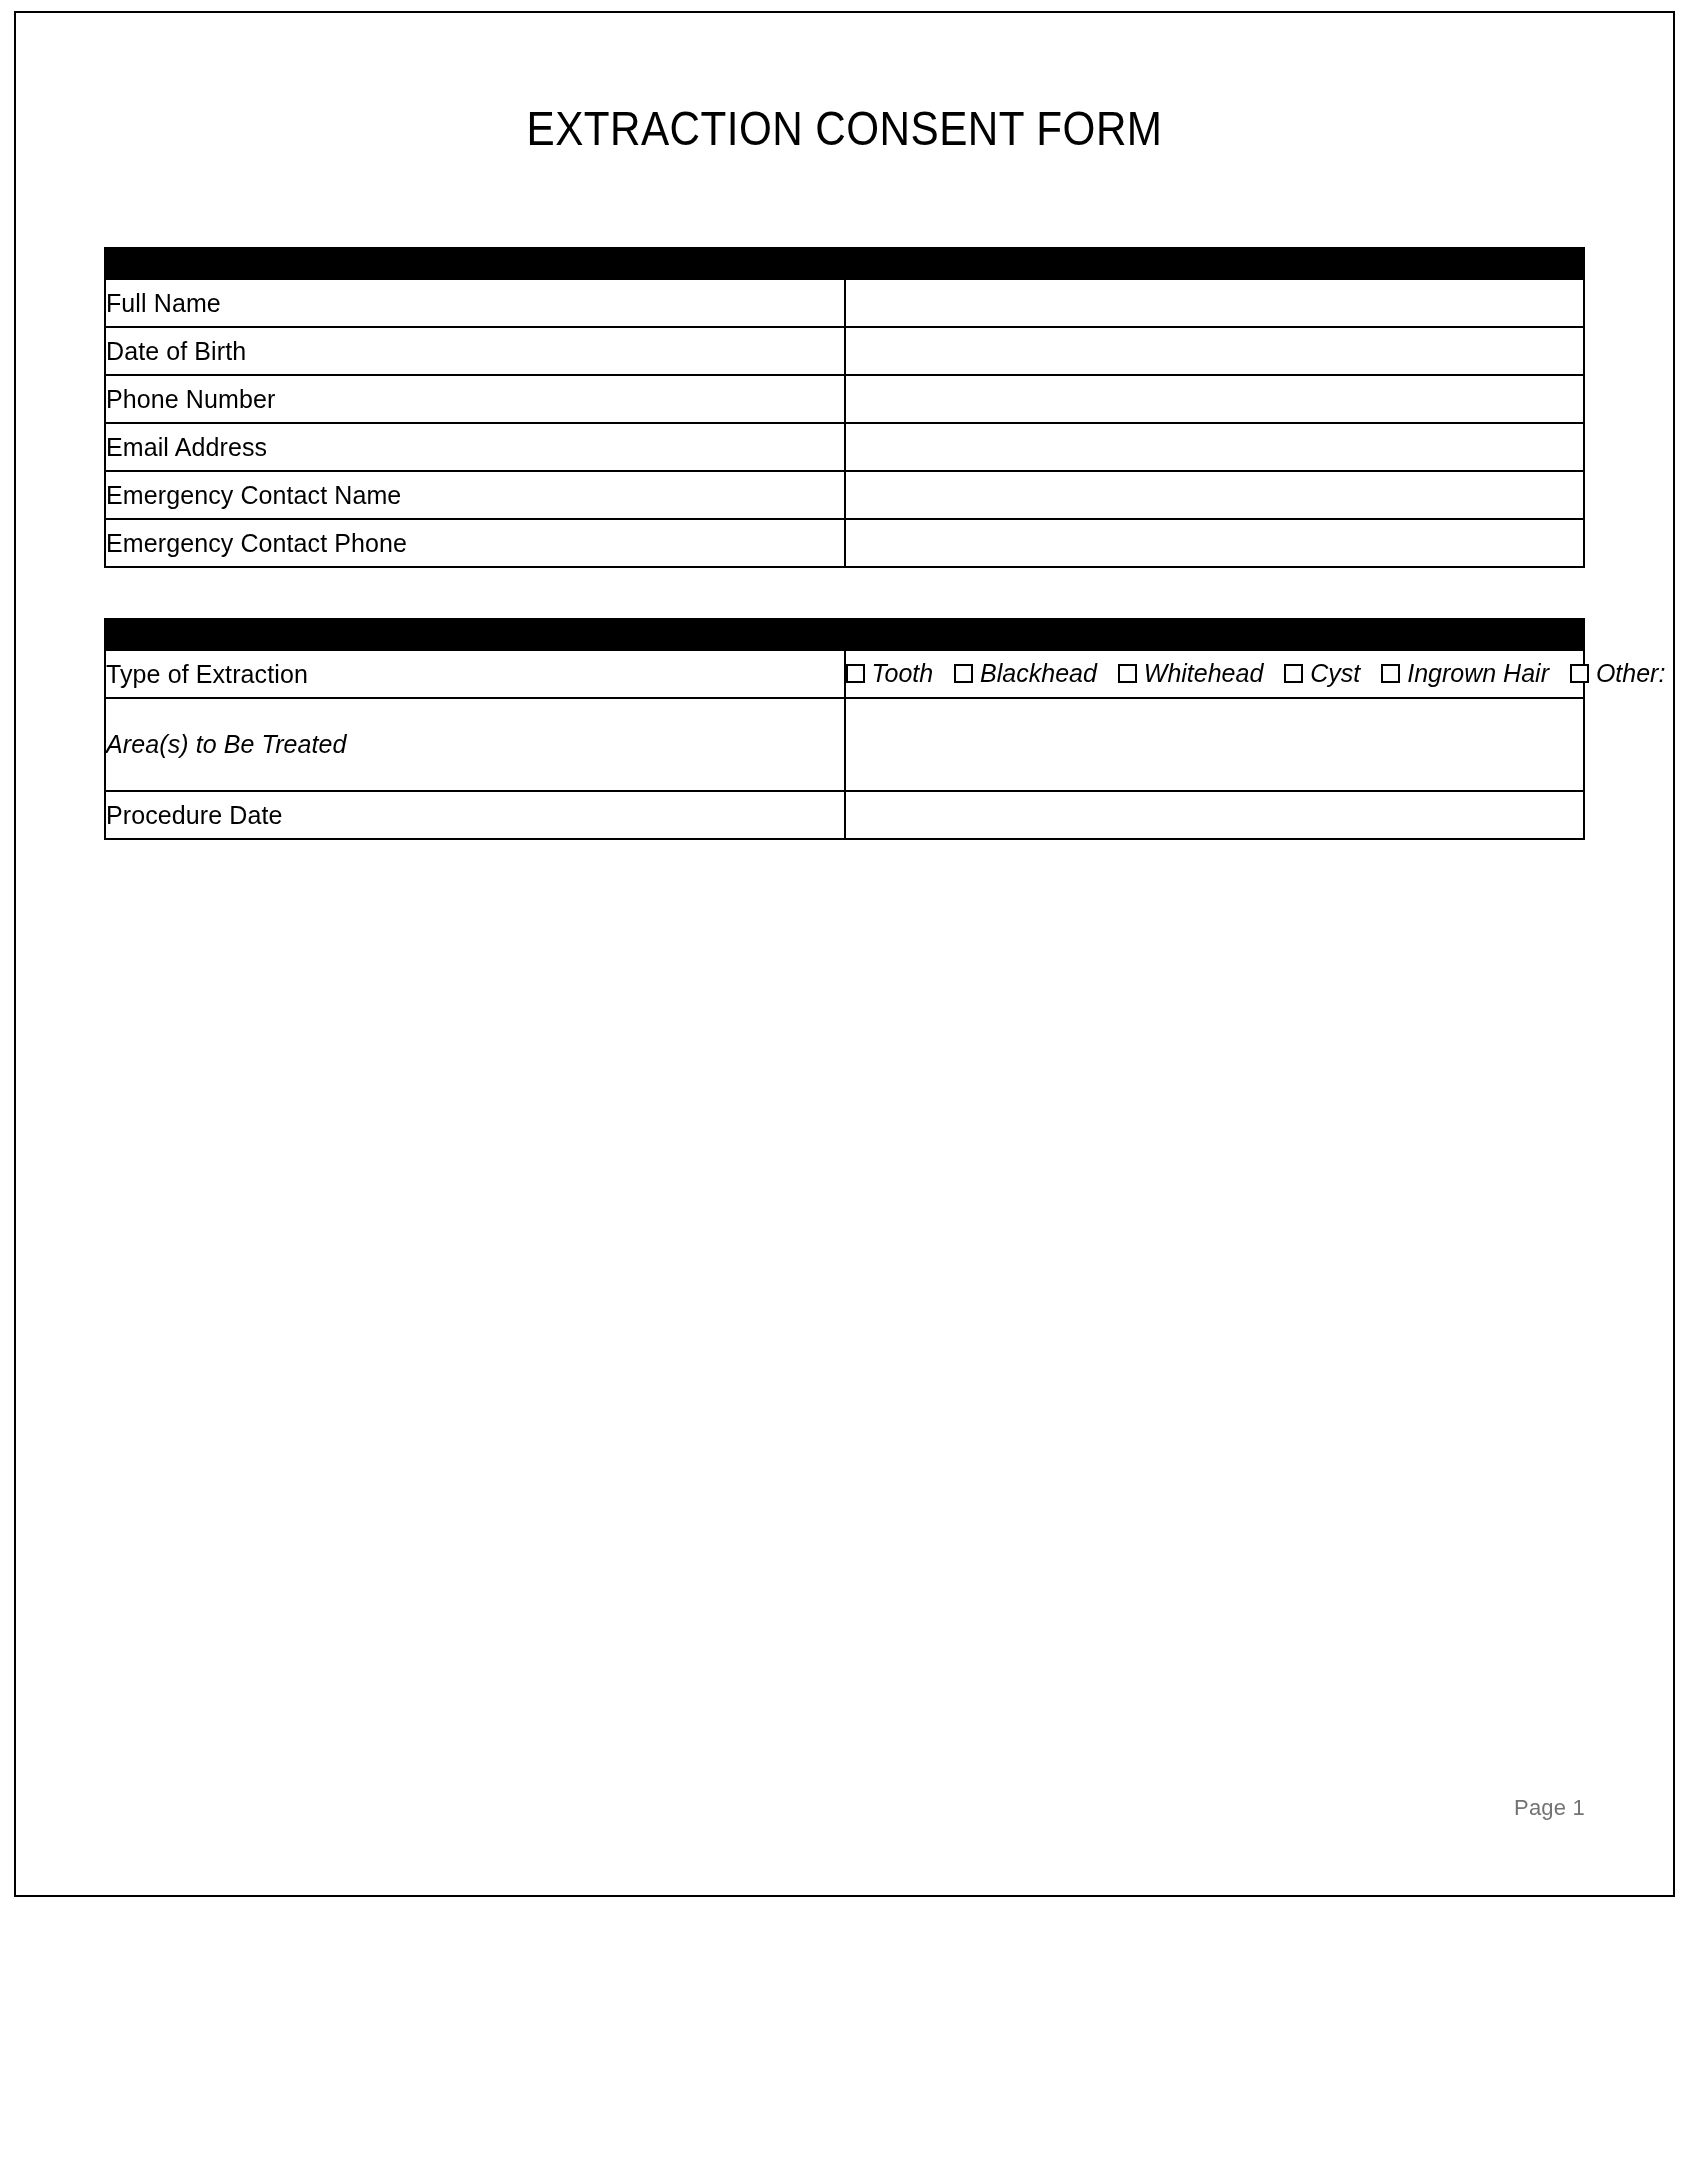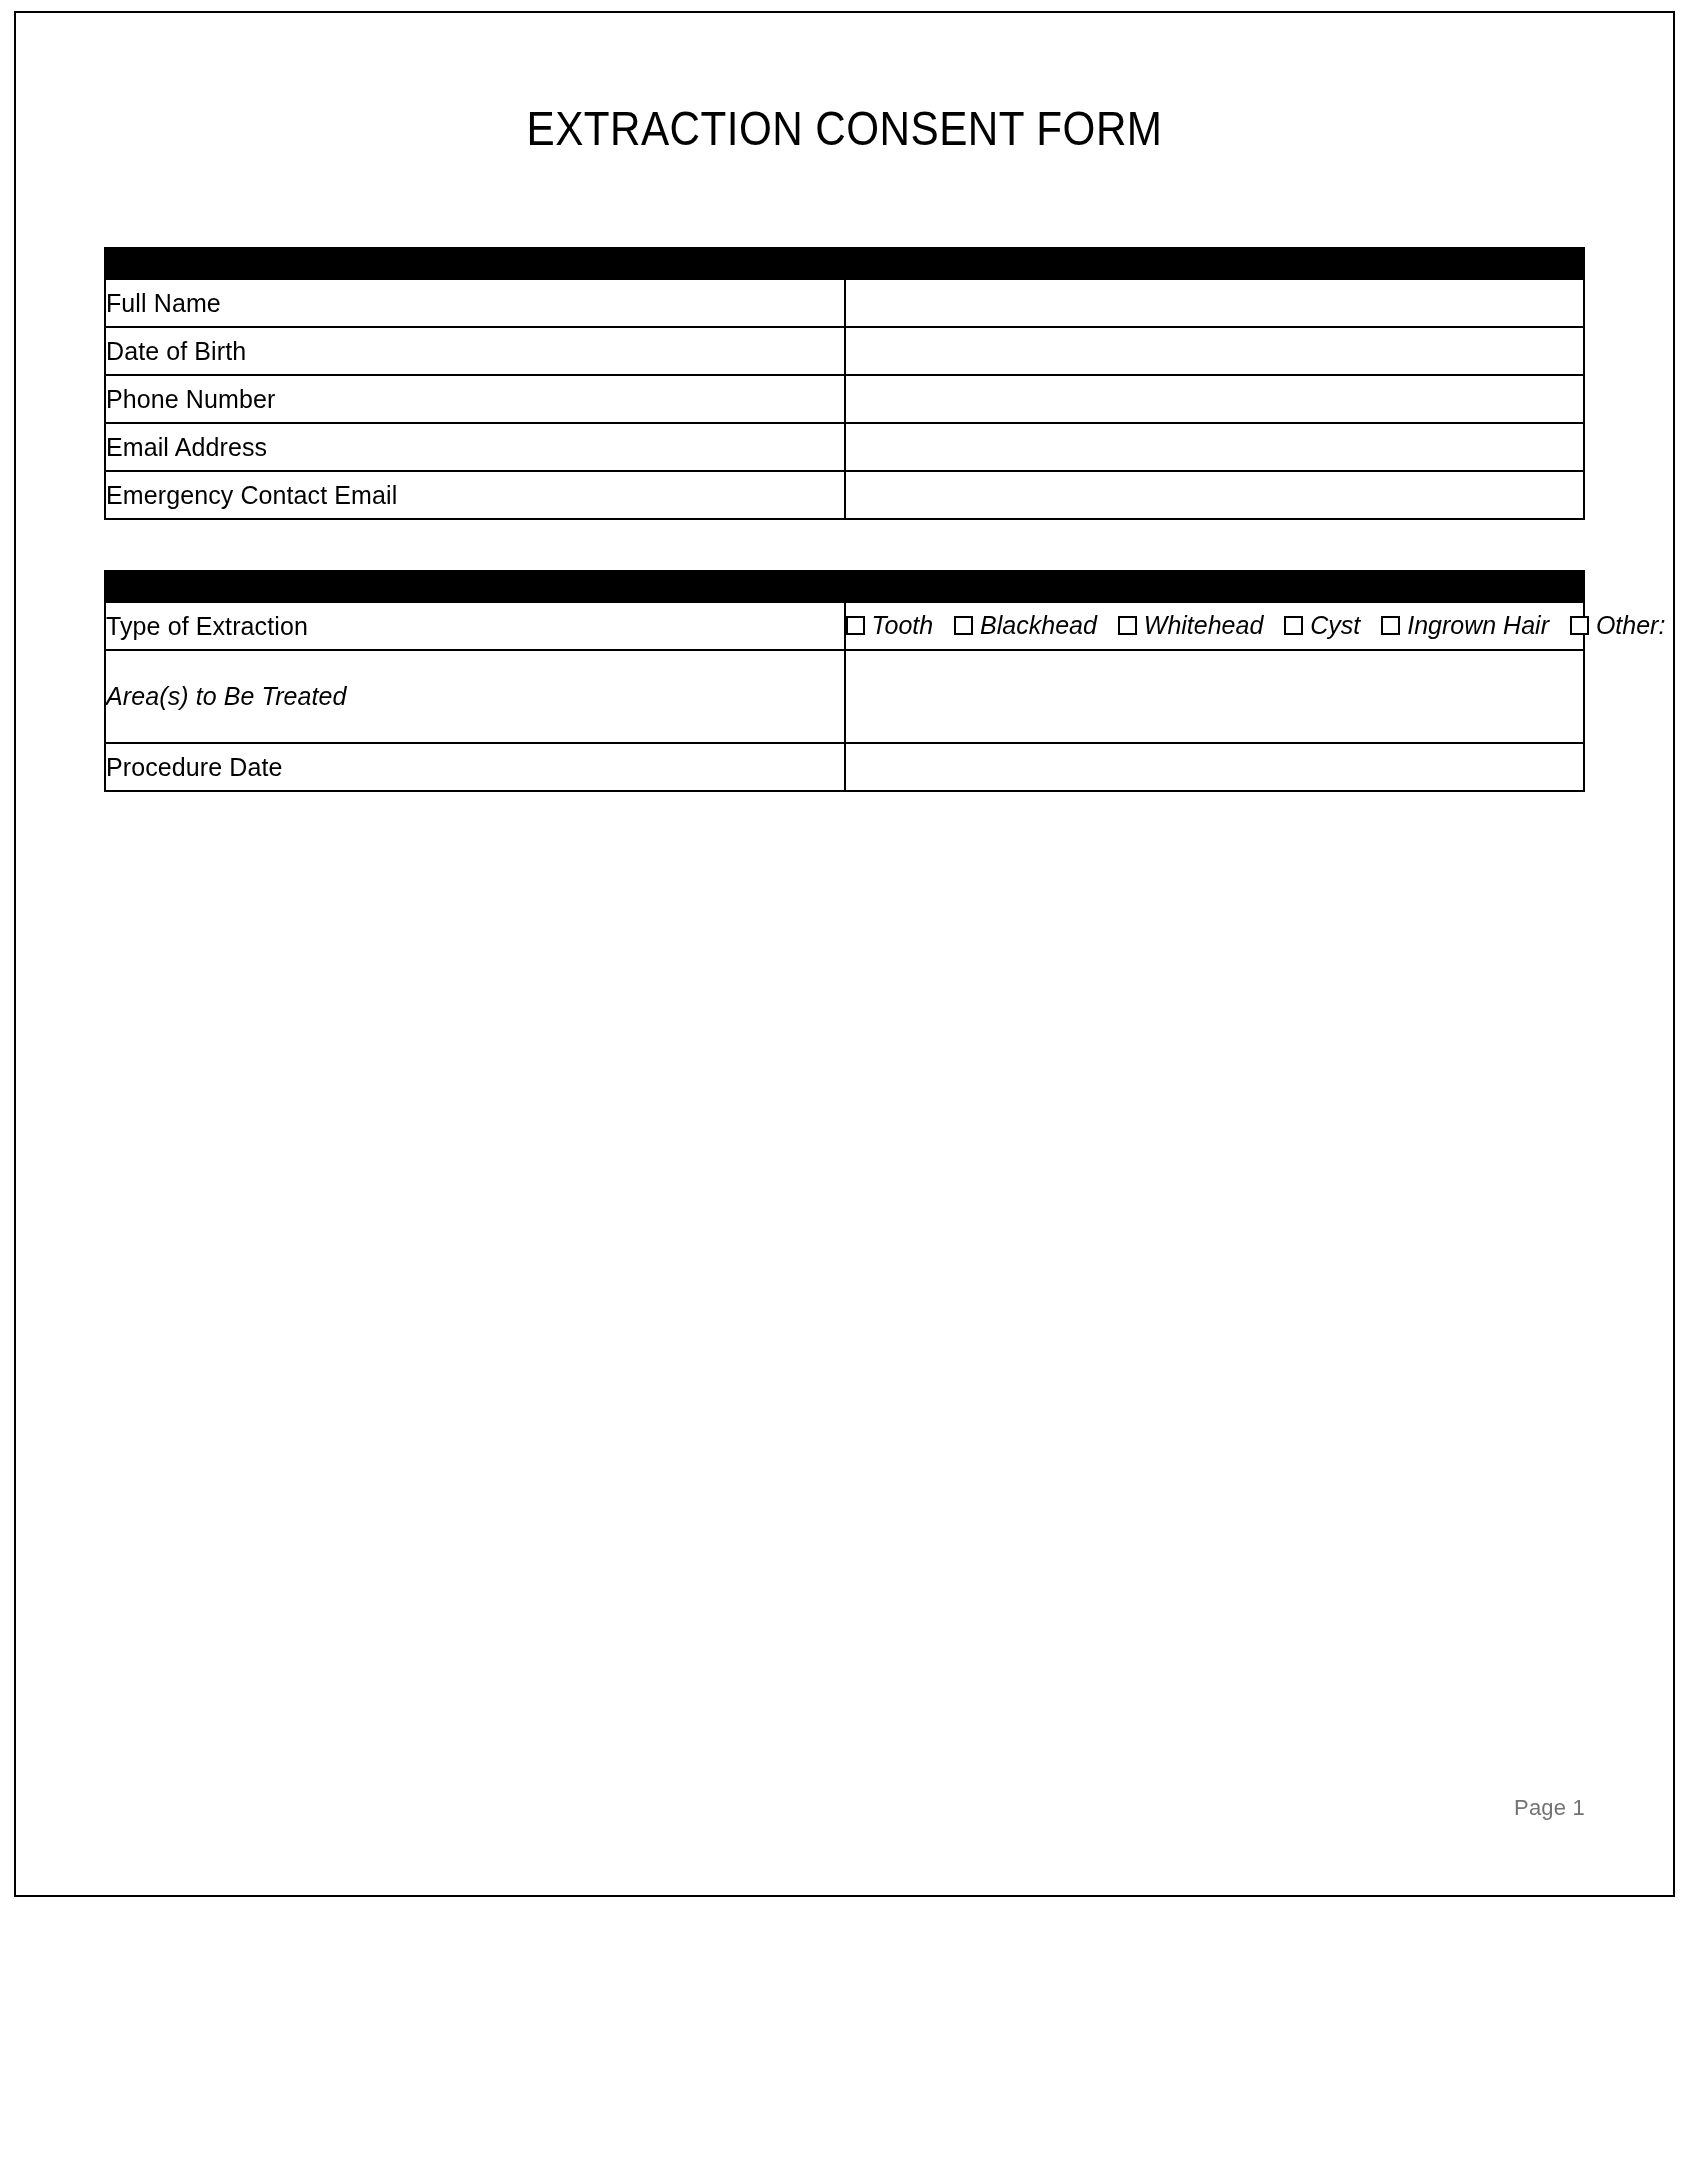--- a/index.html
+++ b/index.html
@@ -189,23 +189,27 @@
             <td class="label-cell">Phone Number</td>
             <td class="value-cell"></td>
           </tr>
 
           <tr class="row-std">
             <td class="label-cell">Email Address</td>
             <td class="value-cell"></td>
           </tr>
 
 
-
-          <tr class="row-std">
-            <td class="label-cell">Emergency Contact Email</td>
+          <tr class="row-std">
+            <td class="label-cell">Emergency Contact Name</td>
+            <td class="value-cell"></td>
+          </tr>
+
+          <tr class="row-std">
+            <td class="label-cell">Emergency Contact Phone</td>
             <td class="value-cell"></td>
           </tr>
         </tbody>
       </table>
     </div>
 
     <div class="table-block" id="procedure-table-block">
       <table class="form-table">
         <tbody>
           <tr>

